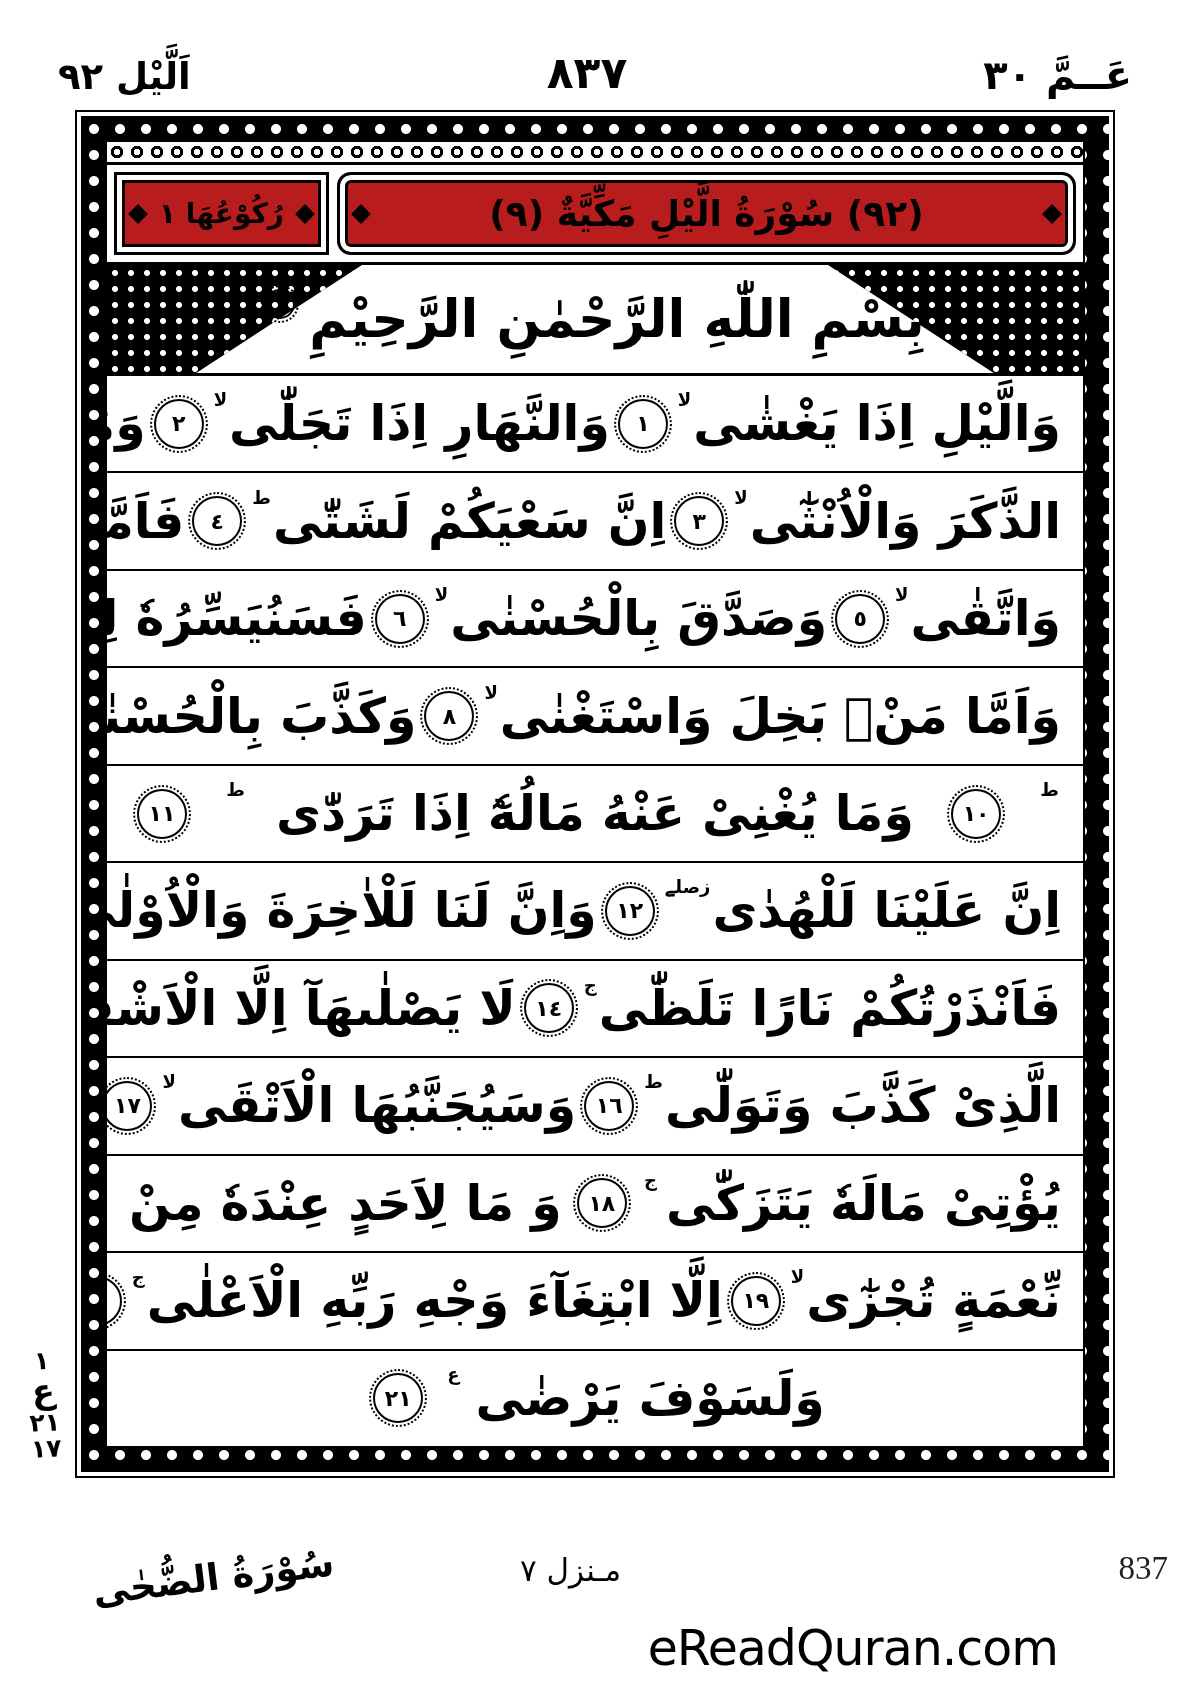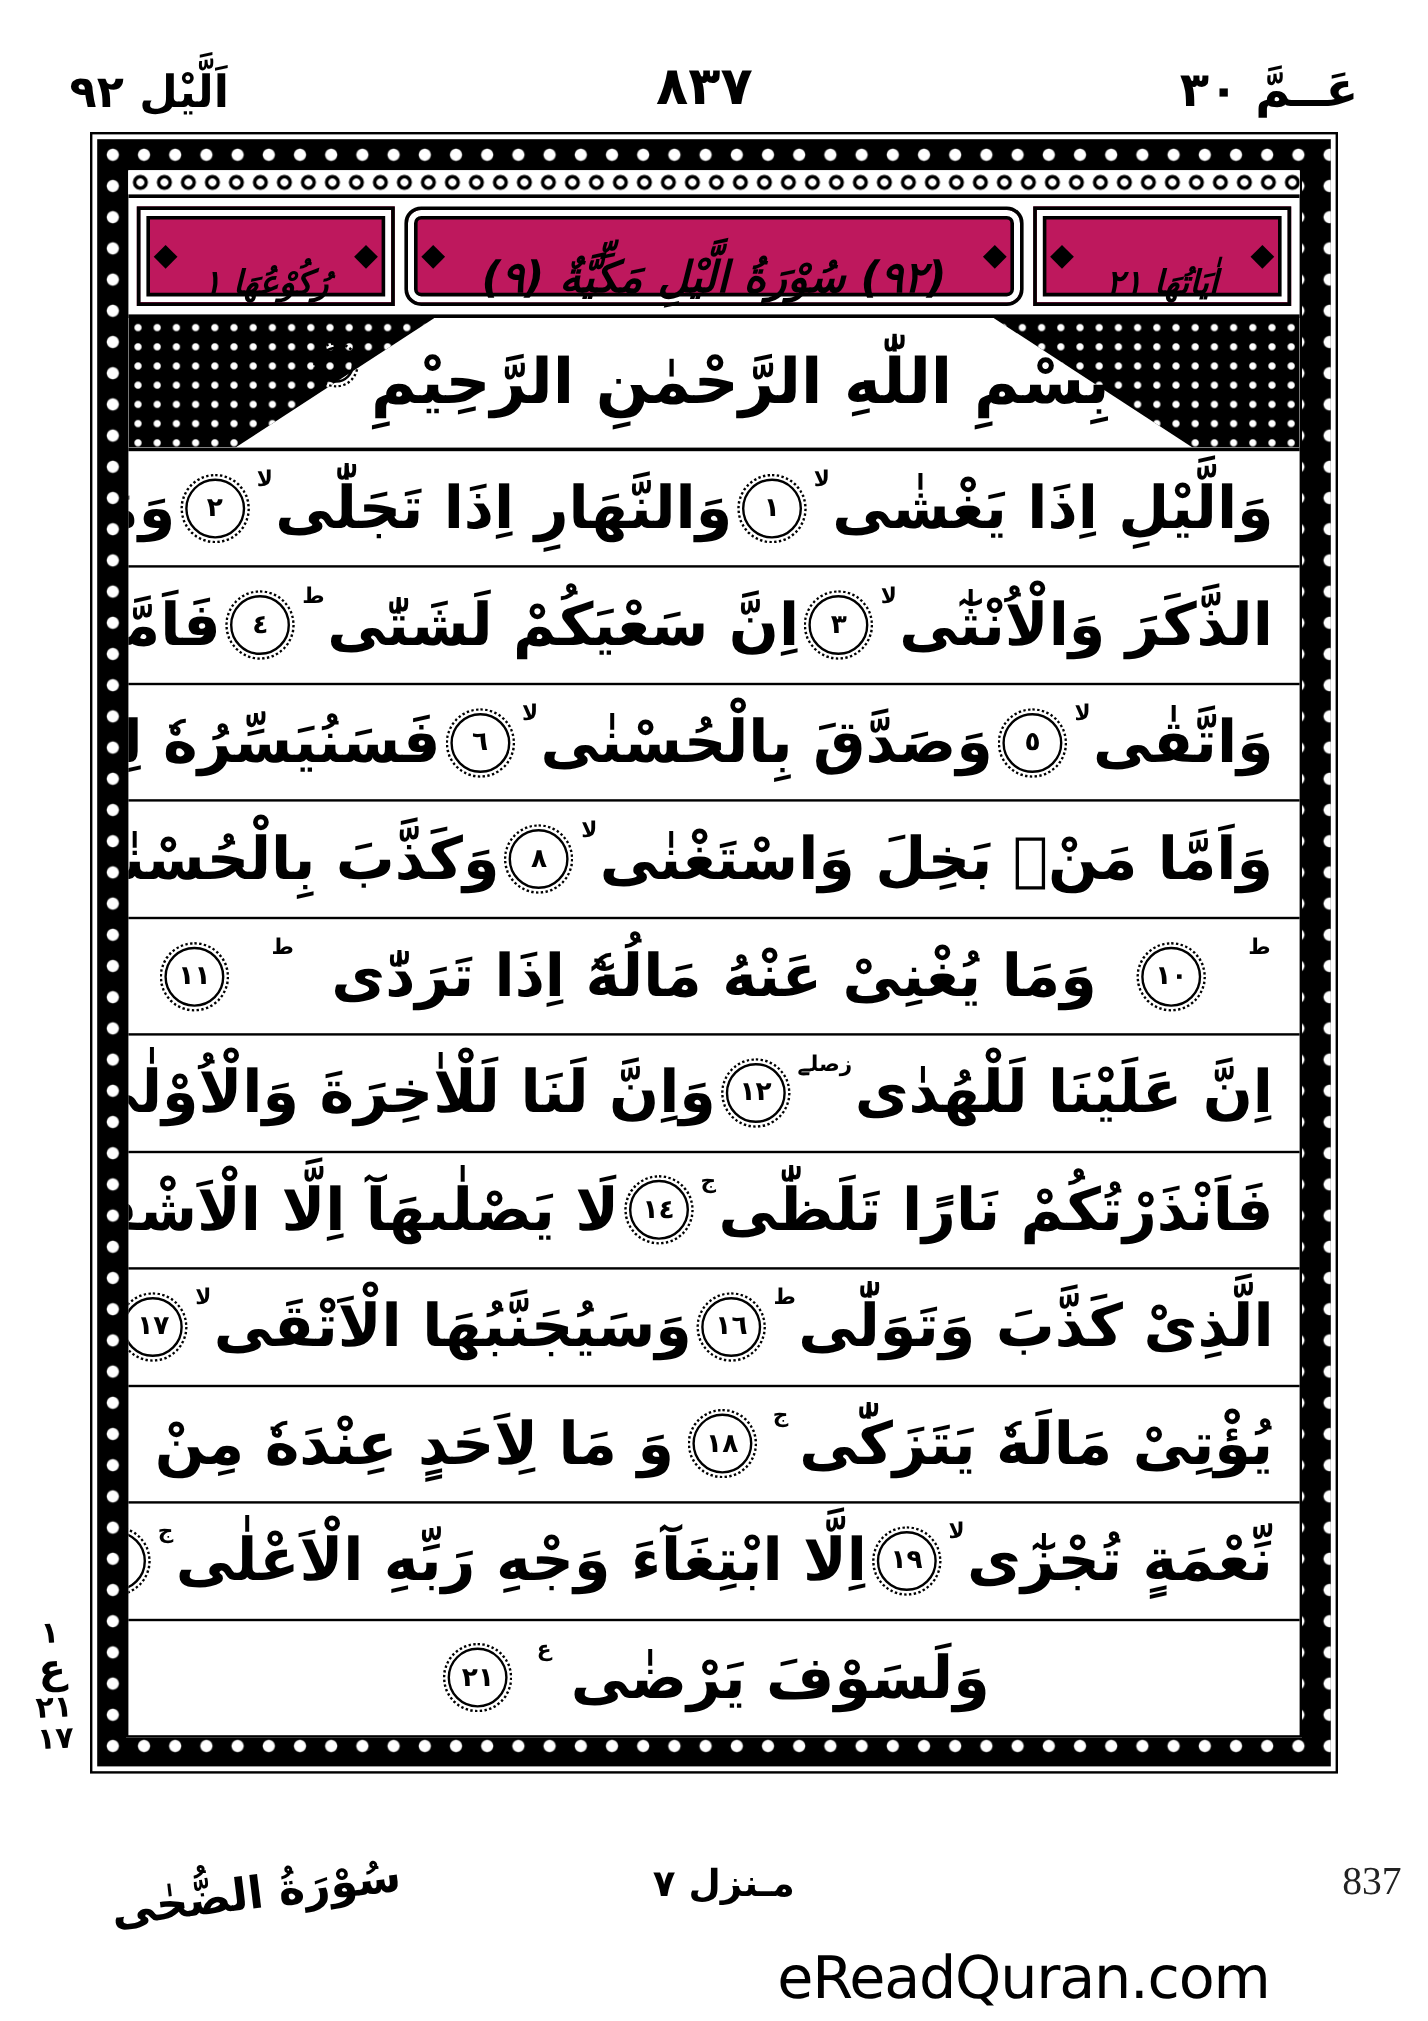--- a/index.html
+++ b/index.html
@@ -38,24 +38,24 @@
     background-color:#fff;
     background-image:radial-gradient(circle at 10px 10px,#fff 3px,#000 3.5px,#000 6px,#fff 6.5px);
     background-size:20px 20px;
   }
   
   .header-boxes{
     flex:0 0 100px;display:flex;direction:rtl;gap:8px;padding:7px;
     border-bottom:3px solid #000;box-sizing:border-box;
   }
   .hbox{
-    position:relative;background:#be185d;border:3px solid #000;
+    position:relative;background:#b91c1c;border:3px solid #000;
     box-shadow:inset 0 0 0 5px #fff,inset 0 0 0 8px #000;
-    display:flex;align-items:flex-end;justify-content:center;
-    font-weight:bold;box-sizing:border-box;font-style:italic;
+    display:flex;align-items:center;justify-content:center;
+    font-weight:bold;box-sizing:border-box;
   }
   .hbox::before,.hbox::after{
     content:"";position:absolute;top:50%;width:14px;height:14px;background:#000;
     transform:translateY(-50%) rotate(45deg);
   }
   .hbox::before{right:14px;}
   .hbox::after{left:14px;}
   .hbox.side{width:215px;font-size:28px;}
   .hbox.center{flex:1;font-size:36px;border-radius:14px;}
 
@@ -107,21 +107,21 @@
     font-size:25px;font-weight:bold;line-height:1.05;transform:rotate(-3deg);
   }
   .margin-marker .mm-ain{font-size:34px;}
 
   
   .footer-next-surah{
     position:absolute;left:92px;top:1556px;font-size:37px;font-weight:bold;
     transform:rotate(-7deg);direction:rtl;
   }
   .footer-manzil{
-    position:absolute;left:520px;top:1552px;font-size:31px;font-weight:bold;direction:rtl;margin-left:24px;
+    position:absolute;left:520px;top:1552px;font-size:31px;font-weight:normal;direction:rtl;
   }
   .footer-site{
     position:absolute;right:132px;top:1620px;font-size:49px;font-weight:normal;
     letter-spacing:-1px;color:#000;text-decoration:none;
   }
   .footer-page-number{
     position:absolute;right:22px;top:1550px;font-size:33px;color:#222;
     font-family:"Liberation Serif",serif;
   }
 </style>
@@ -134,23 +134,20 @@
   <span class="th-right" dir="rtl">عَــمَّ ٣٠</span>
 </div>
 
 <div class="frame">
   <div class="band">
     <div class="inner">
 
       <div class="bead-strip"></div>
 
       <div class="header-boxes">
-        <div class="hbox side">
-          <span dir="rtl">اٰيَاتُهَا ٢١</span>
-        </div>
         <div class="hbox center">
           <span dir="rtl">(٩٢) سُوْرَةُ الَّيْلِ مَكِّيَّةٌ (٩)</span>
         </div>
         <div class="hbox side">
           <span dir="rtl">رُكُوْعُهَا ١</span>
         </div>
       </div>
 
       <div class="bismillah-row">
         <div class="corner corner-l"></div>

